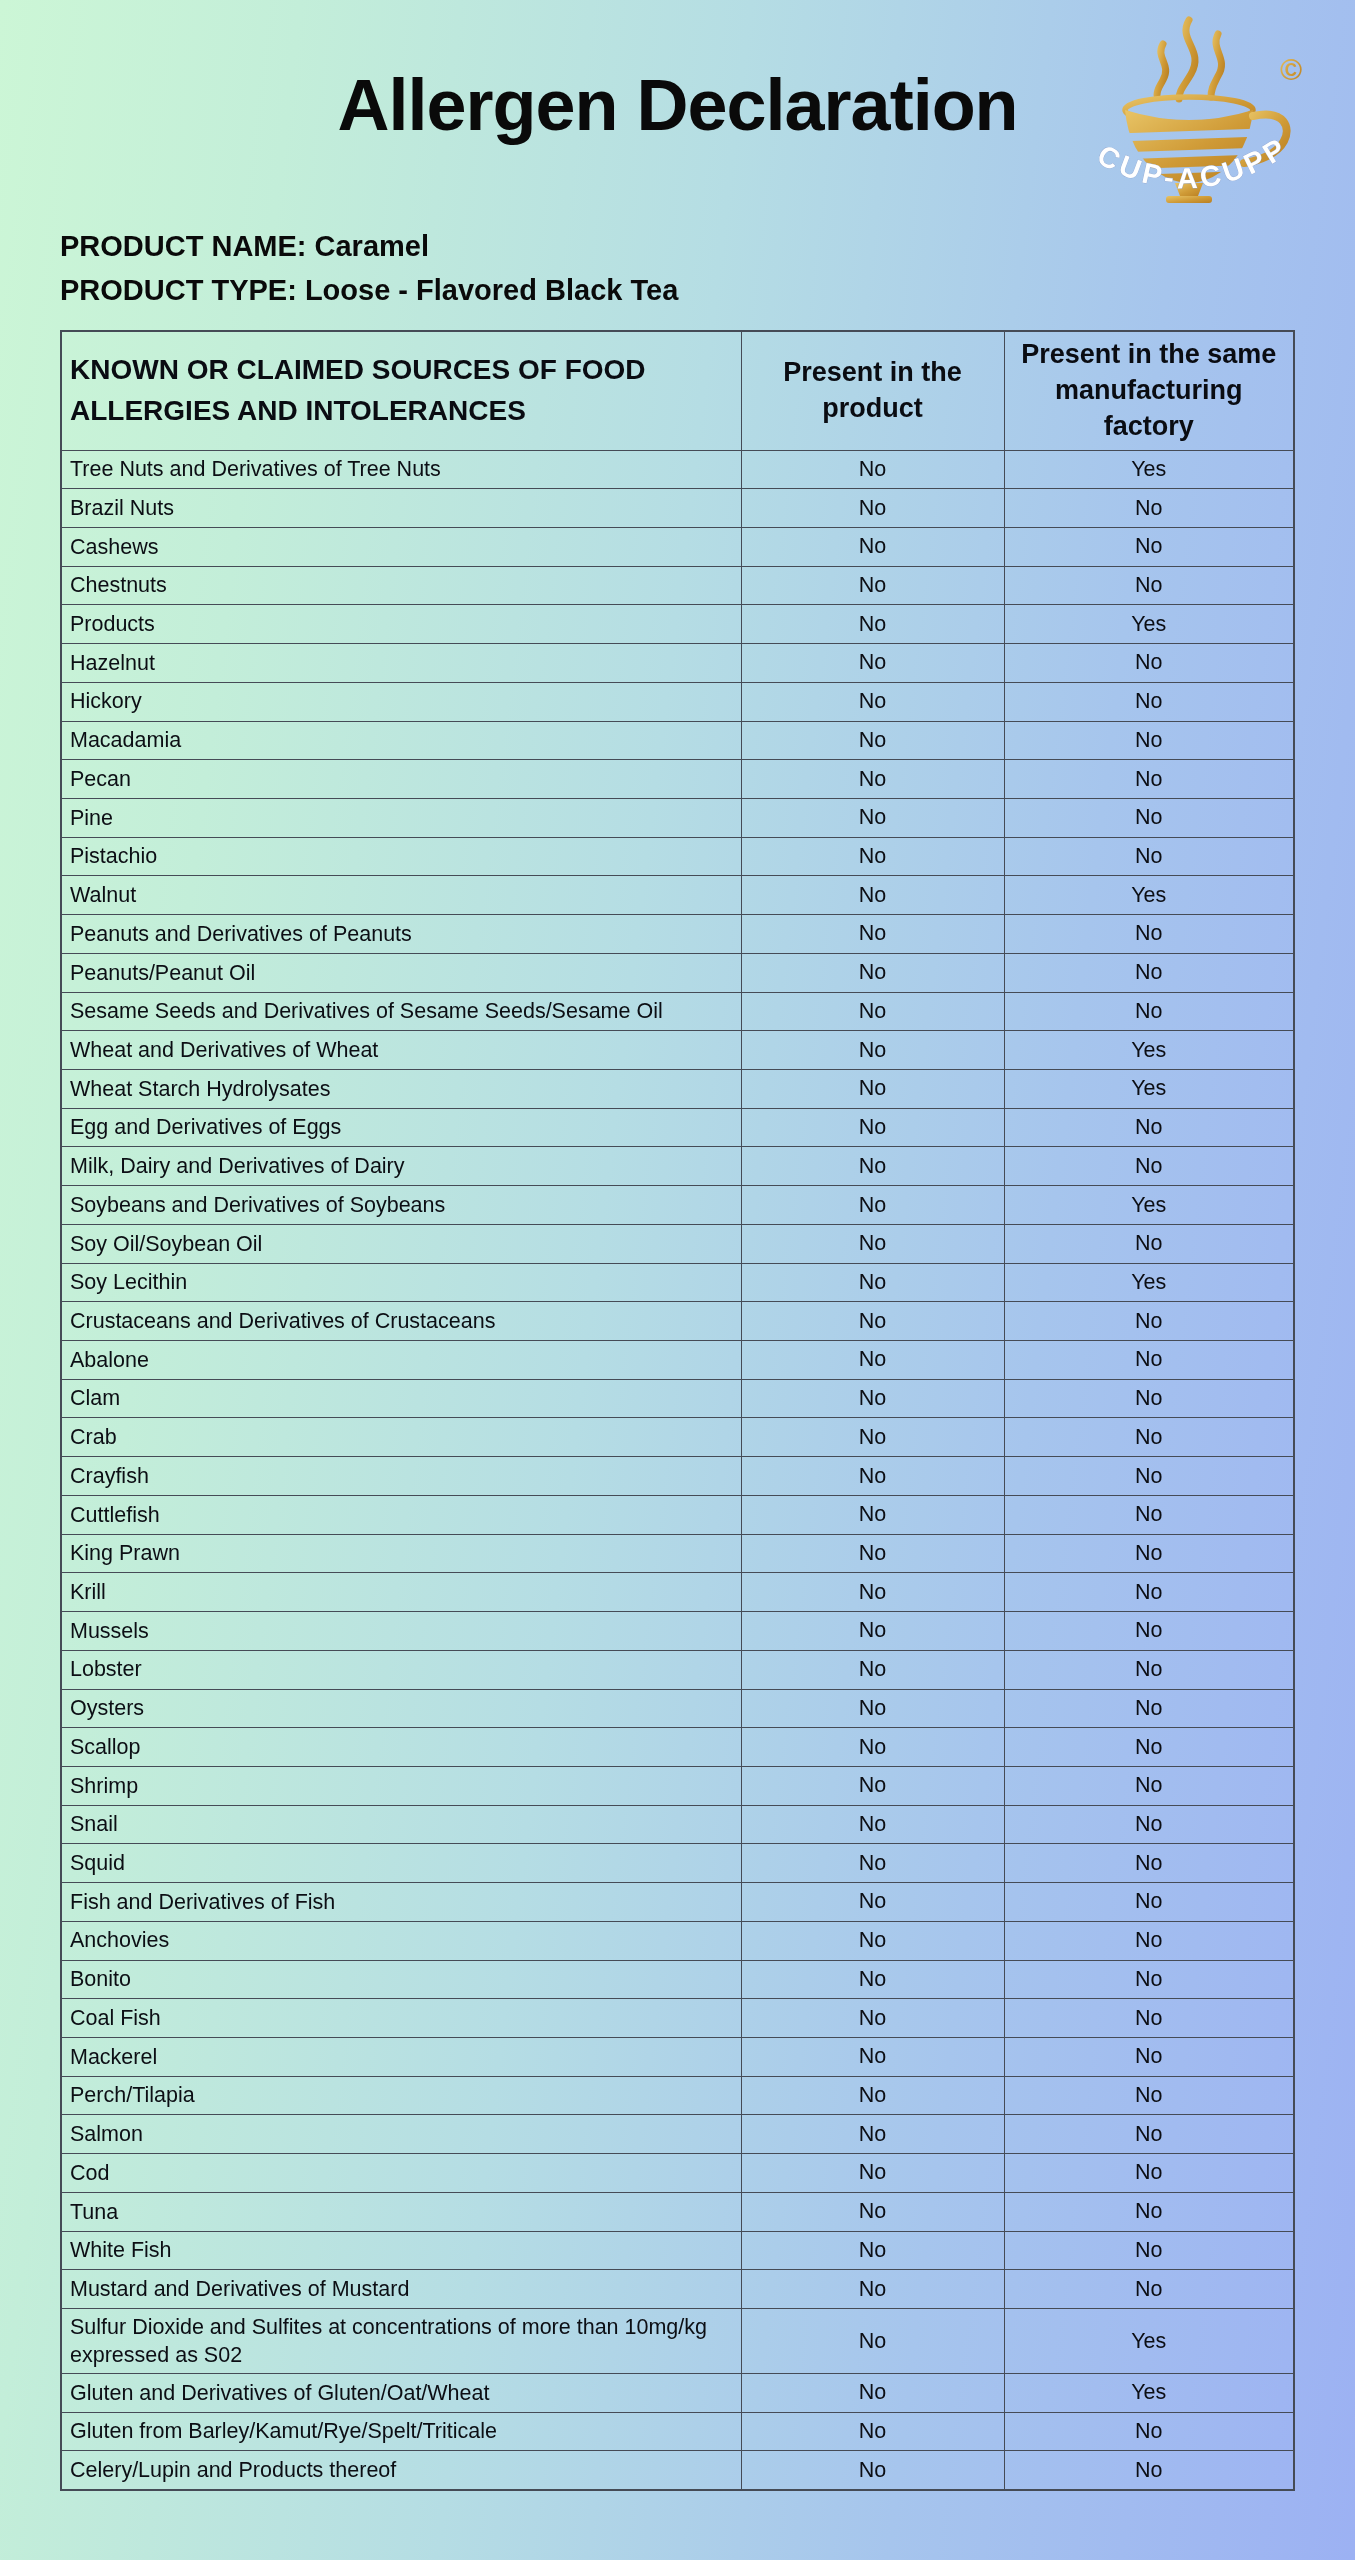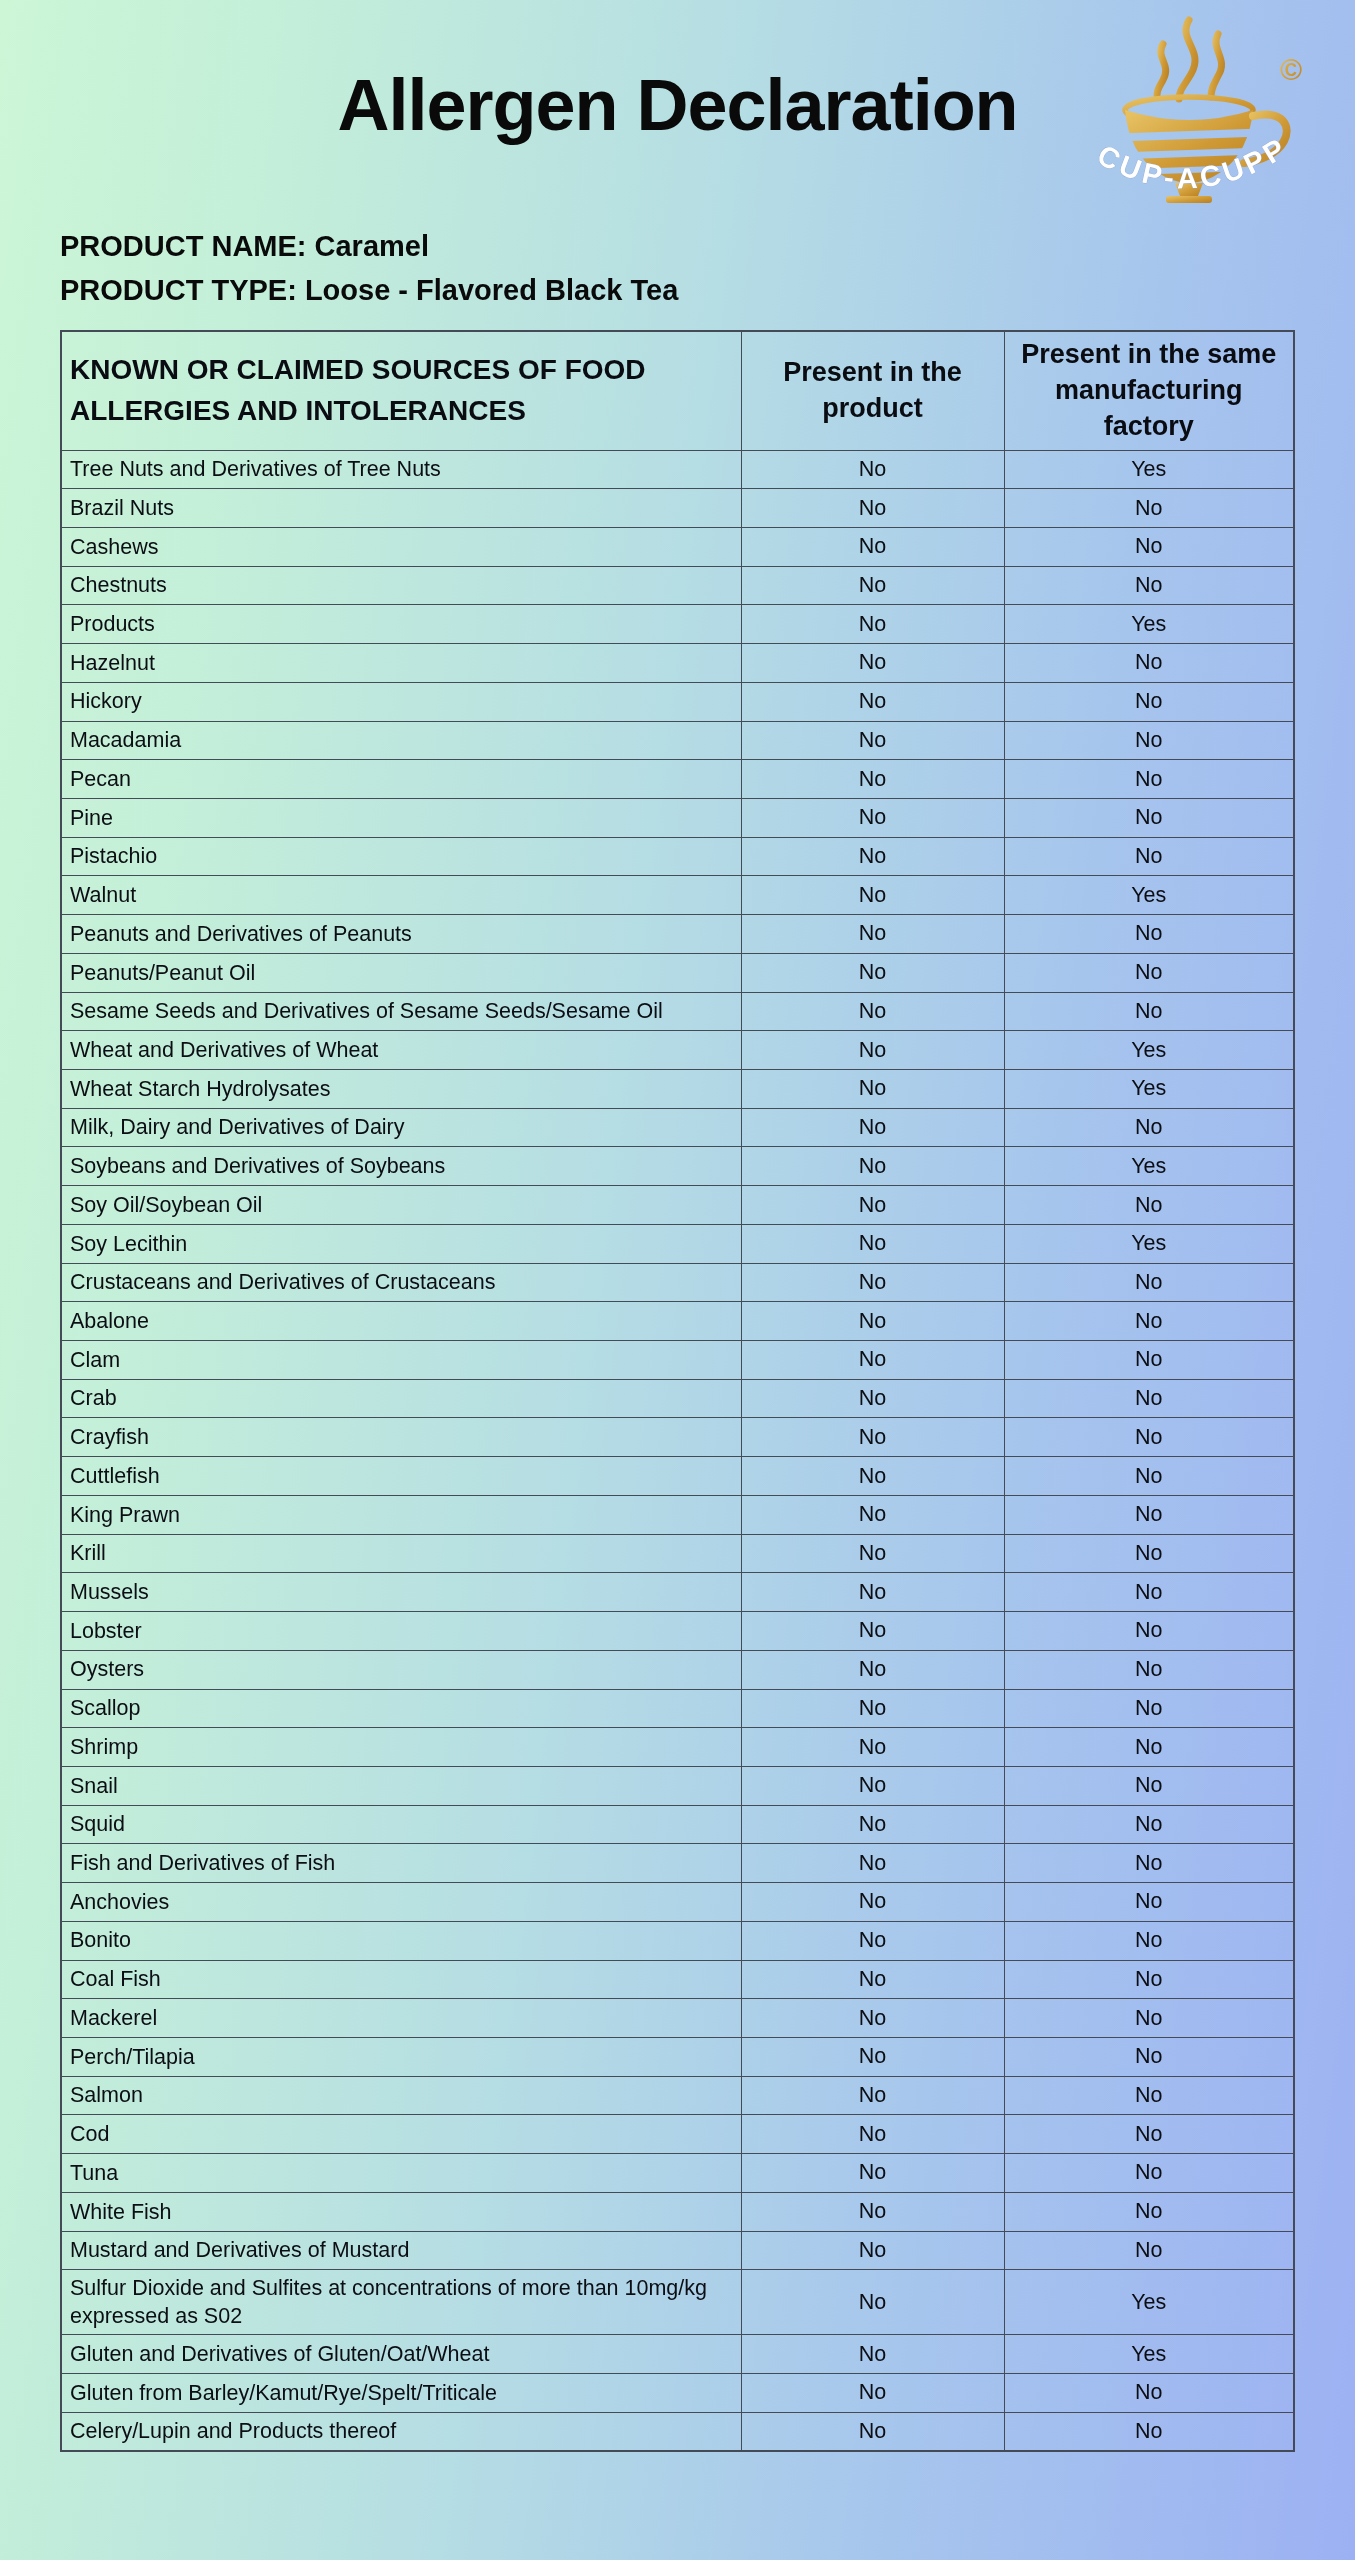--- a/index.html
+++ b/index.html
@@ -175,20 +175,25 @@
           <td class="td-left">Wheat and Derivatives of Wheat</td>
           <td class="td-center">No</td>
           <td class="td-center">Yes</td>
         </tr>
         <tr>
           <td class="td-left">Wheat Starch Hydrolysates</td>
           <td class="td-center">No</td>
           <td class="td-center">Yes</td>
         </tr>
         <tr>
+          <td class="td-left">Egg and Derivatives of Eggs</td>
+          <td class="td-center">No</td>
+          <td class="td-center">No</td>
+        </tr>
+        <tr>
           <td class="td-left">Milk, Dairy and Derivatives of Dairy</td>
           <td class="td-center">No</td>
           <td class="td-center">No</td>
         </tr>
         <tr>
           <td class="td-left">Soybeans and Derivatives of Soybeans</td>
           <td class="td-center">No</td>
           <td class="td-center">Yes</td>
         </tr>
         <tr>

